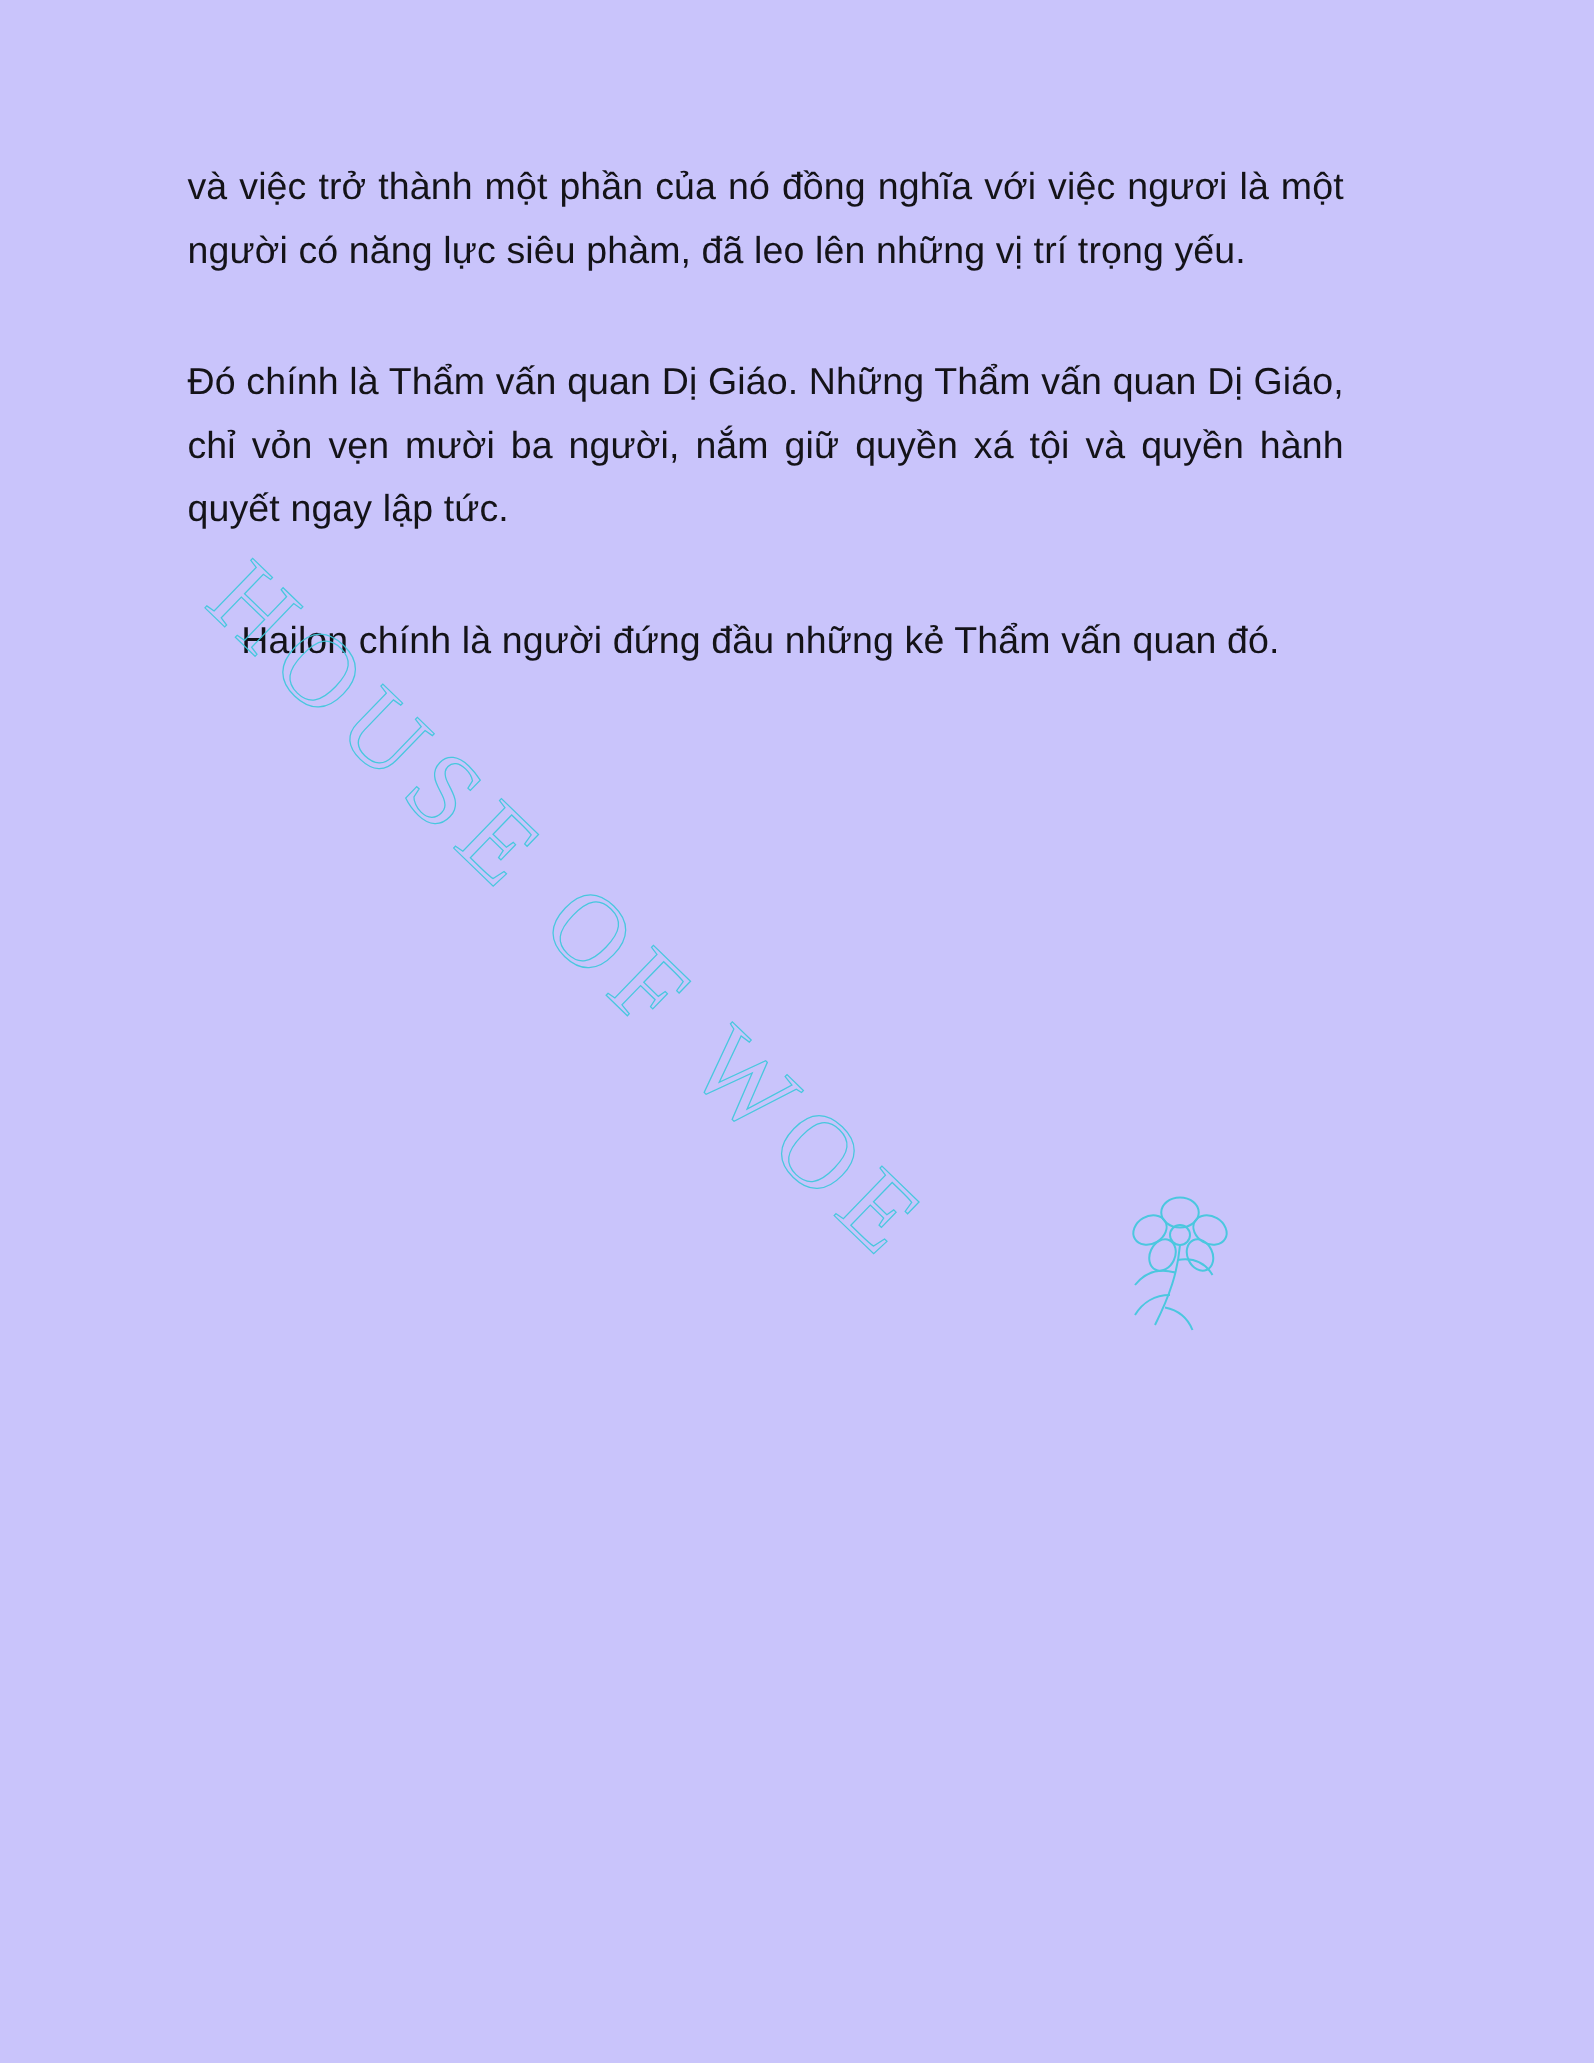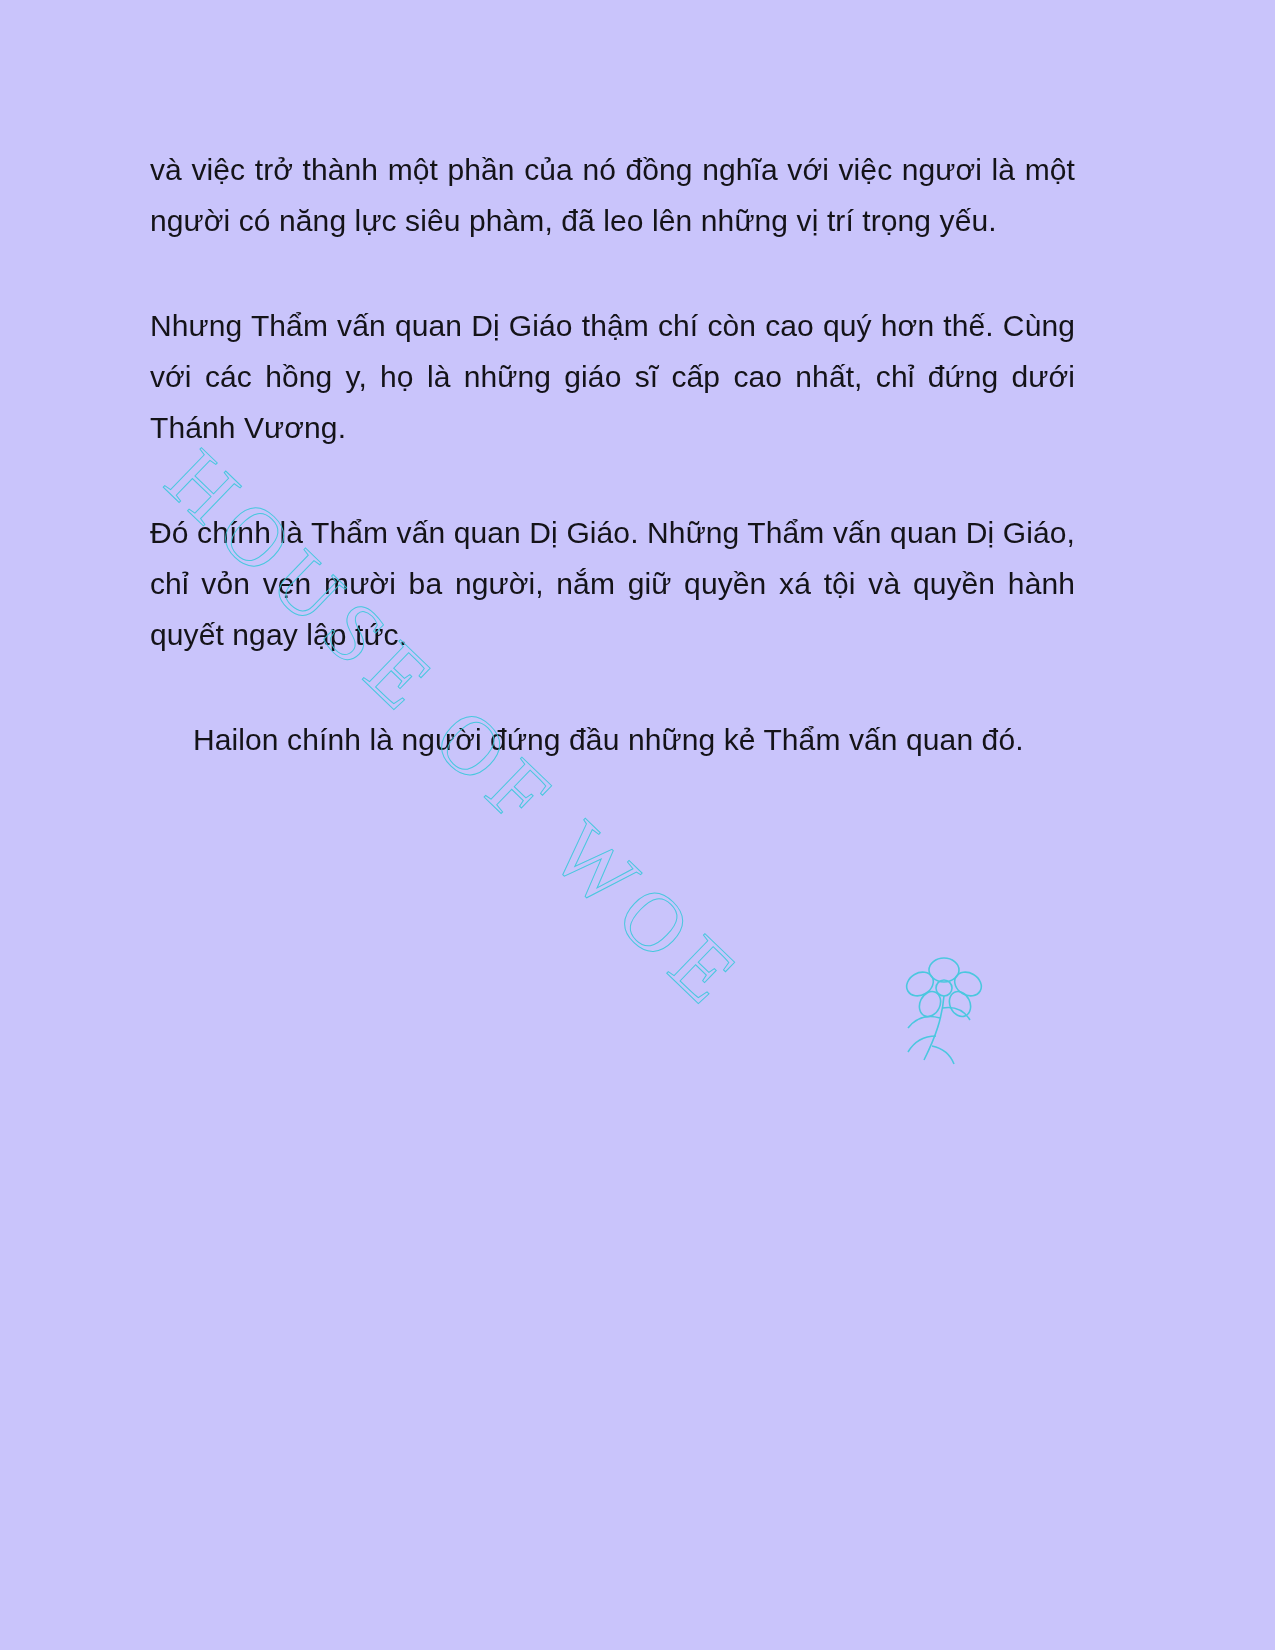--- a/index.html
+++ b/index.html
@@ -17,21 +17,21 @@
 
   #page {
     position: absolute;
     inset: 0;
     background: #c9c4fb;
   }
 
   #text-column {
     position: absolute;
     left: 150px;
-    top: 144px;
+    top: 124px;
     width: 925px;
     z-index: 2;
   }
 
   .para {
     font-family: "Liberation Sans", sans-serif;
     font-size: 30px;
     line-height: 51px;
     color: #141318;
     letter-spacing: 0.1px;
@@ -80,21 +80,20 @@
     opacity: 0.9;
   }
 </style>
 </head>
 <body>
 
 <div id="page">
 
   <div id="text-column">
     <p class="para">và việc trở thành một phần của nó đồng nghĩa với việc ngươi là một người có năng lực siêu phàm, đã leo lên những vị trí trọng yếu.</p>
-    <p class="para">Nhưng Thẩm vấn quan Dị Giáo thậm chí còn cao quý hơn thế. Cùng với các hồng y, họ là những giáo sĩ cấp cao nhất, chỉ đứng dưới Thánh Vương.</p>
     <p class="para">Đó chính là Thẩm vấn quan Dị Giáo. Những Thẩm vấn quan Dị Giáo, chỉ vỏn vẹn mười ba người, nắm giữ quyền xá tội và quyền hành quyết ngay lập tức.</p>
     <p class="para gap-large">Hailon chính là người đứng đầu những kẻ Thẩm vấn quan đó.</p>
   </div>
 
   <div id="watermark">
     <div id="watermark-text">HOUSE OF WOE</div>
     <svg id="watermark-flower" viewBox="0 0 130 130" xmlns="http://www.w3.org/2000/svg">
       <g fill="none" stroke="#3ec8dc" stroke-width="1.6">
         <ellipse cx="64" cy="30" rx="15" ry="12"></ellipse>
         <ellipse cx="40" cy="44" rx="14" ry="11" transform="rotate(-30 40 44)"></ellipse>

